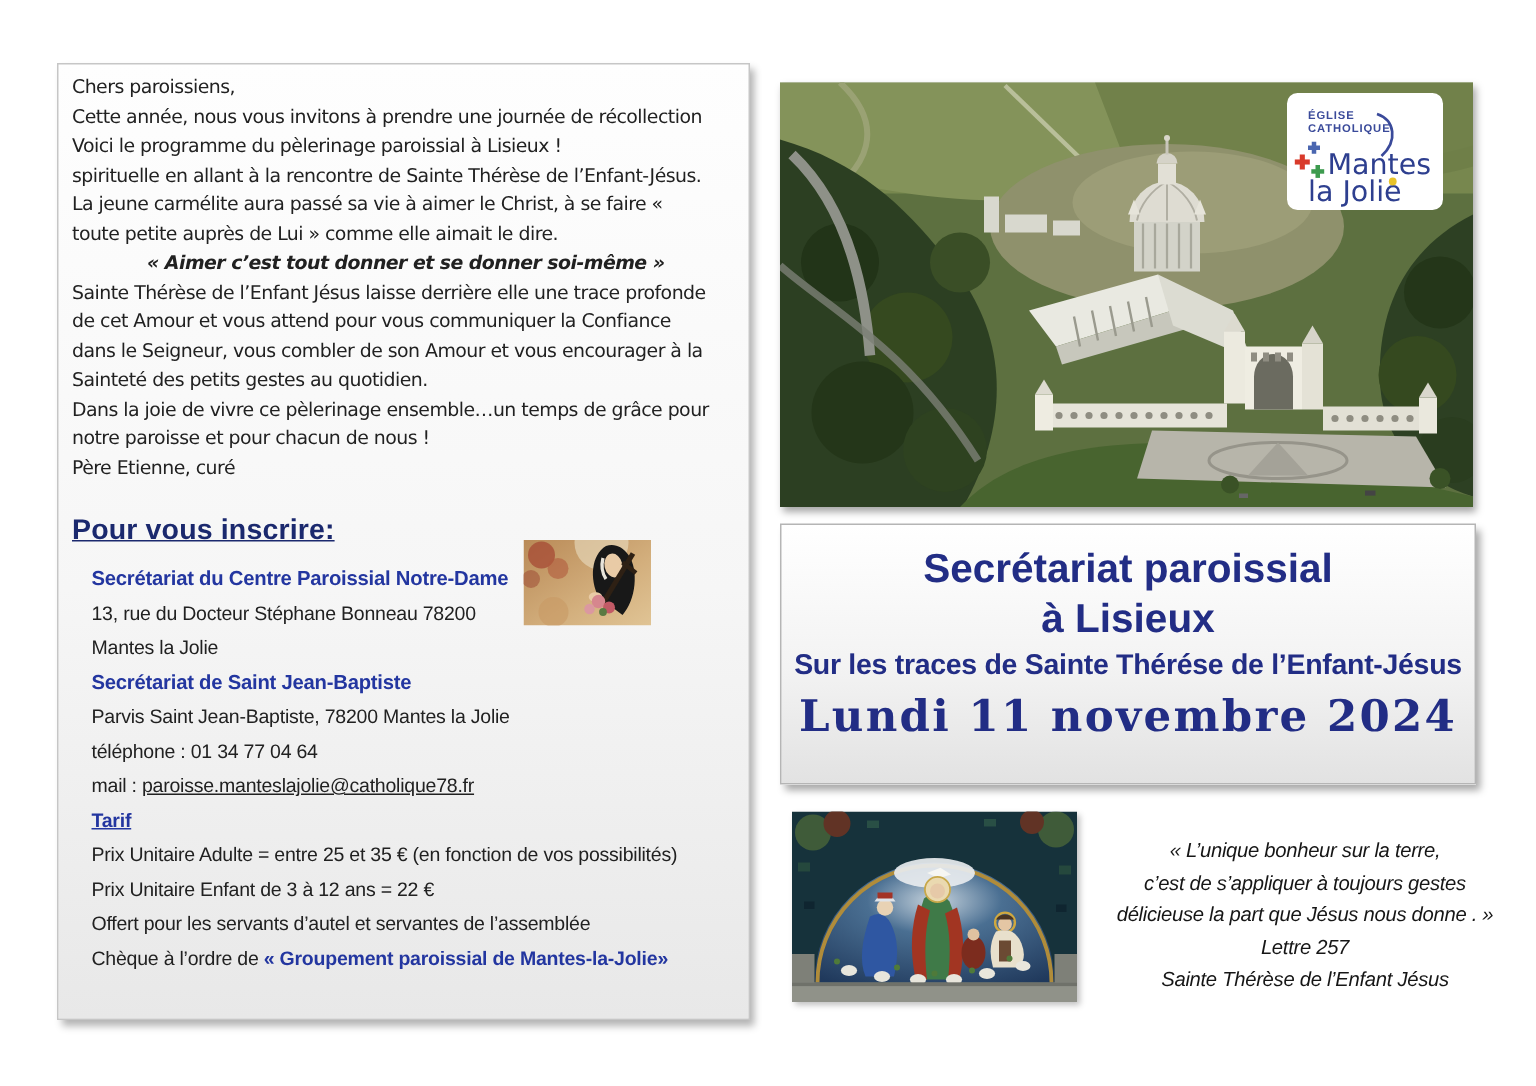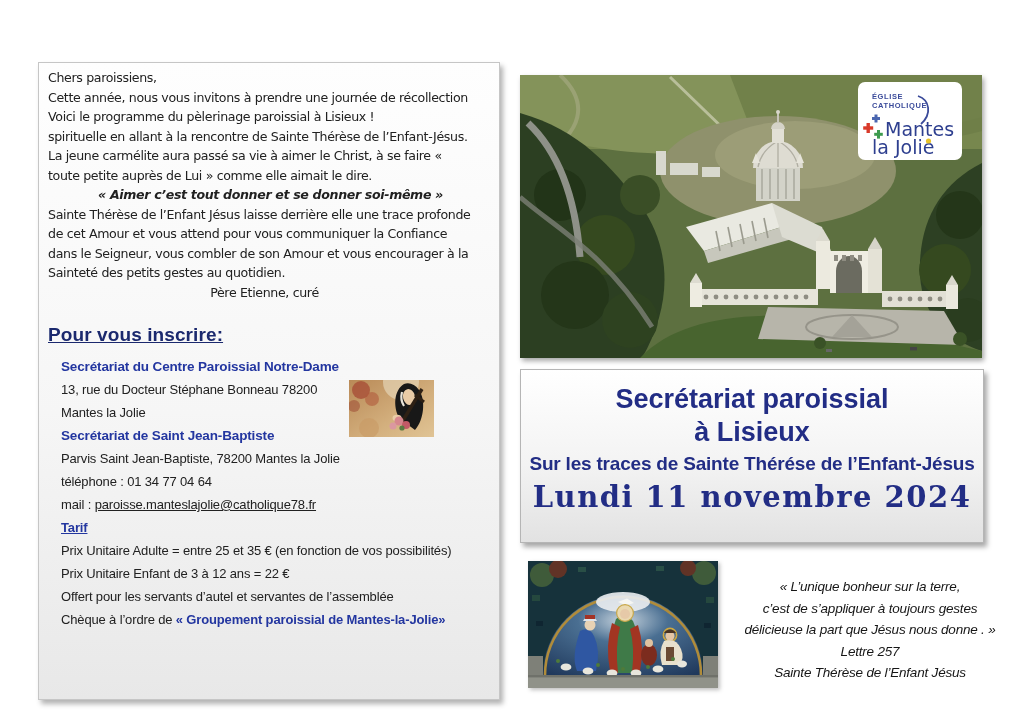--- a/index.html
+++ b/index.html
@@ -1,38 +1,38 @@
 <!DOCTYPE html>
 <html><head>
 <meta charset="utf-8">
 <style>
   html,body { margin:0; padding:0; }
   body {
     width:1024px; height:724px; background:#ffffff;
     font-family:"Liberation Sans", sans-serif;
     position:relative; overflow:hidden;
   }
-  .page { position:absolute; inset:0;margin-top:20px; }
+  .page { position:absolute; inset:0; }
 
   
   .left-panel {
     position:absolute; left:38px; top:42px; width:462px; height:638px;
     box-sizing:border-box;
     background:linear-gradient(180deg,#fefefe 0%,#f6f6f6 55%,#e8e8e8 100%);
     border:1px solid #c6c6c6;
     box-shadow:3px 4px 5px rgba(0,0,0,0.30);
   }
   .letter {
     padding:5px 6px 0 9px;
     font-family:"DejaVu Sans","Liberation Sans",sans-serif;
     font-size:12.6px; line-height:19.5px; letter-spacing:-0.35px;
     color:#212121; white-space:nowrap;
   }
   .letter .center { text-align:center; font-weight:bold; font-style:italic; }
-  .letter .right  { text-align:center; padding-right:12px; }
+  .letter .right  { text-align:left; padding-right:12px; }
 
   .inscribe { margin-top:22px; padding-left:9px; }
   .heading {
     font-size:19px; font-weight:bold; text-decoration:underline;
     color:#1b296e; margin-bottom:14px; letter-spacing:0.1px;
   }
   .item {
     margin-left:13px; margin-bottom:9px;
     font-size:13px; line-height:14px; letter-spacing:-0.15px;
     color:#212121; white-space:nowrap;
@@ -89,20 +89,22 @@
       <div>Cette année, nous vous invitons à prendre une journée de récollection</div>
       <div>Voici le programme du pèlerinage paroissial à Lisieux !</div>
       <div>spirituelle en allant à la rencontre de Sainte Thérèse de l’Enfant-Jésus.</div>
       <div>La jeune carmélite aura passé sa vie à aimer le Christ, à se faire «</div>
       <div>toute petite auprès de Lui » comme elle aimait le dire.</div>
       <div class="center">« Aimer c’est tout donner et se donner soi-même »</div>
       <div>Sainte Thérèse de l’Enfant Jésus laisse derrière elle une trace profonde</div>
       <div>de cet Amour et vous attend pour vous communiquer la Confiance</div>
       <div>dans le Seigneur, vous combler de son Amour et vous encourager à la</div>
       <div>Sainteté des petits gestes au quotidien.</div>
+      <div>Dans la joie de vivre ce pèlerinage ensemble…un temps de grâce pour</div>
+      <div>notre paroisse et pour chacun de nous !</div>
       <div class="right">Père Etienne, curé</div>
     </div>
 
     <div class="inscribe">
       <div class="heading">Pour vous inscrire:</div>
       <div class="item blue">Secrétariat du Centre Paroissial Notre-Dame</div>
       <div class="item">13, rue du Docteur Stéphane Bonneau 78200</div>
       <div class="item">Mantes la Jolie</div>
       <div class="item blue">Secrétariat de Saint Jean-Baptiste</div>
       <div class="item">Parvis Saint Jean-Baptiste, 78200 Mantes la Jolie</div>

